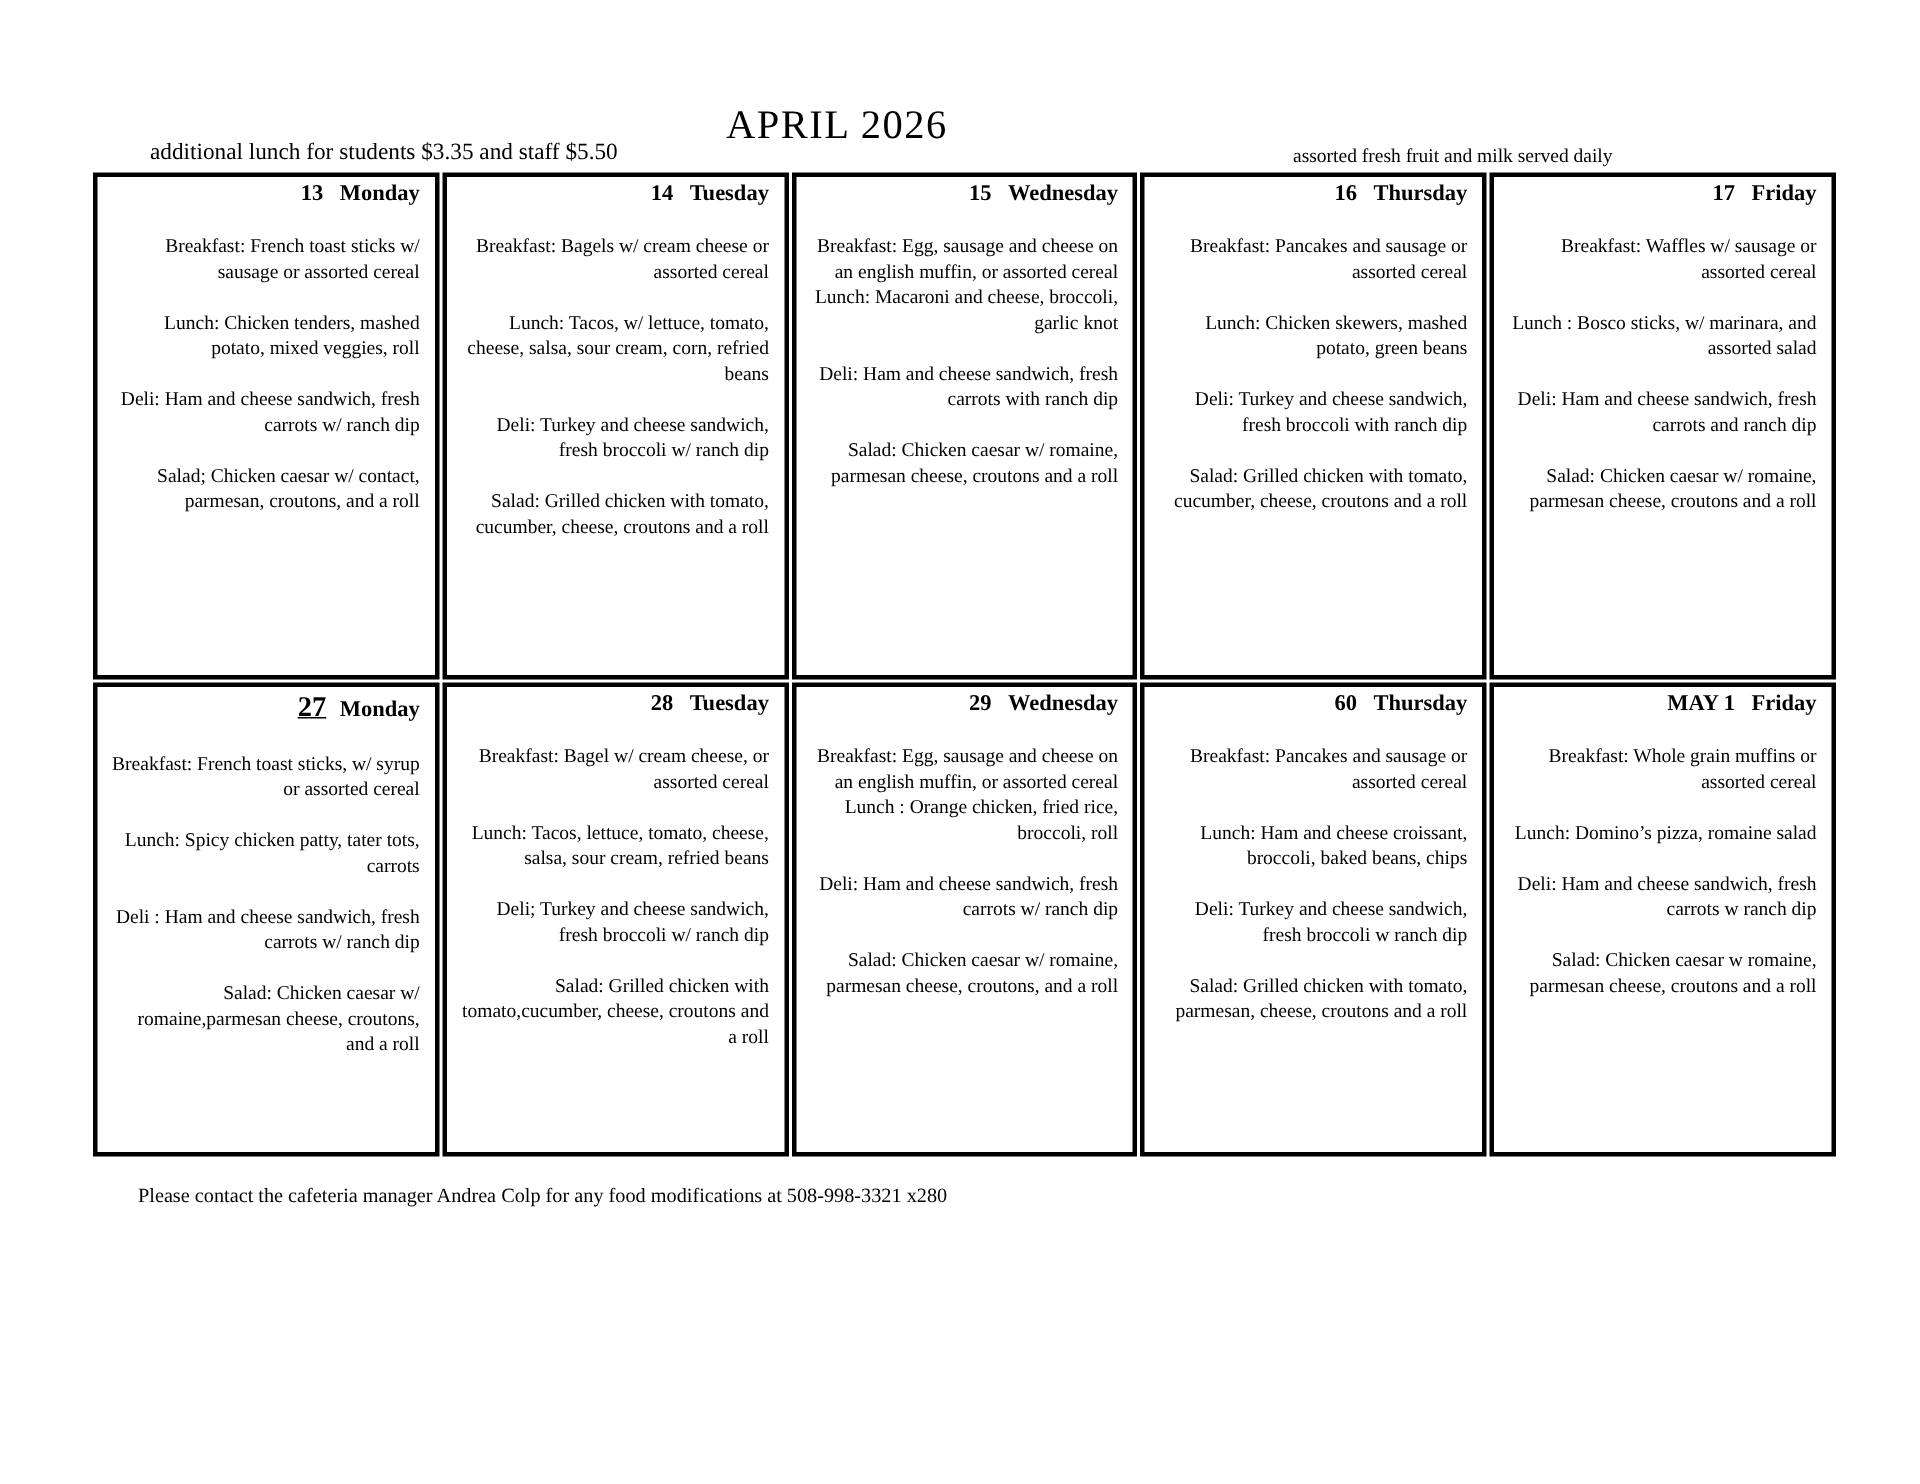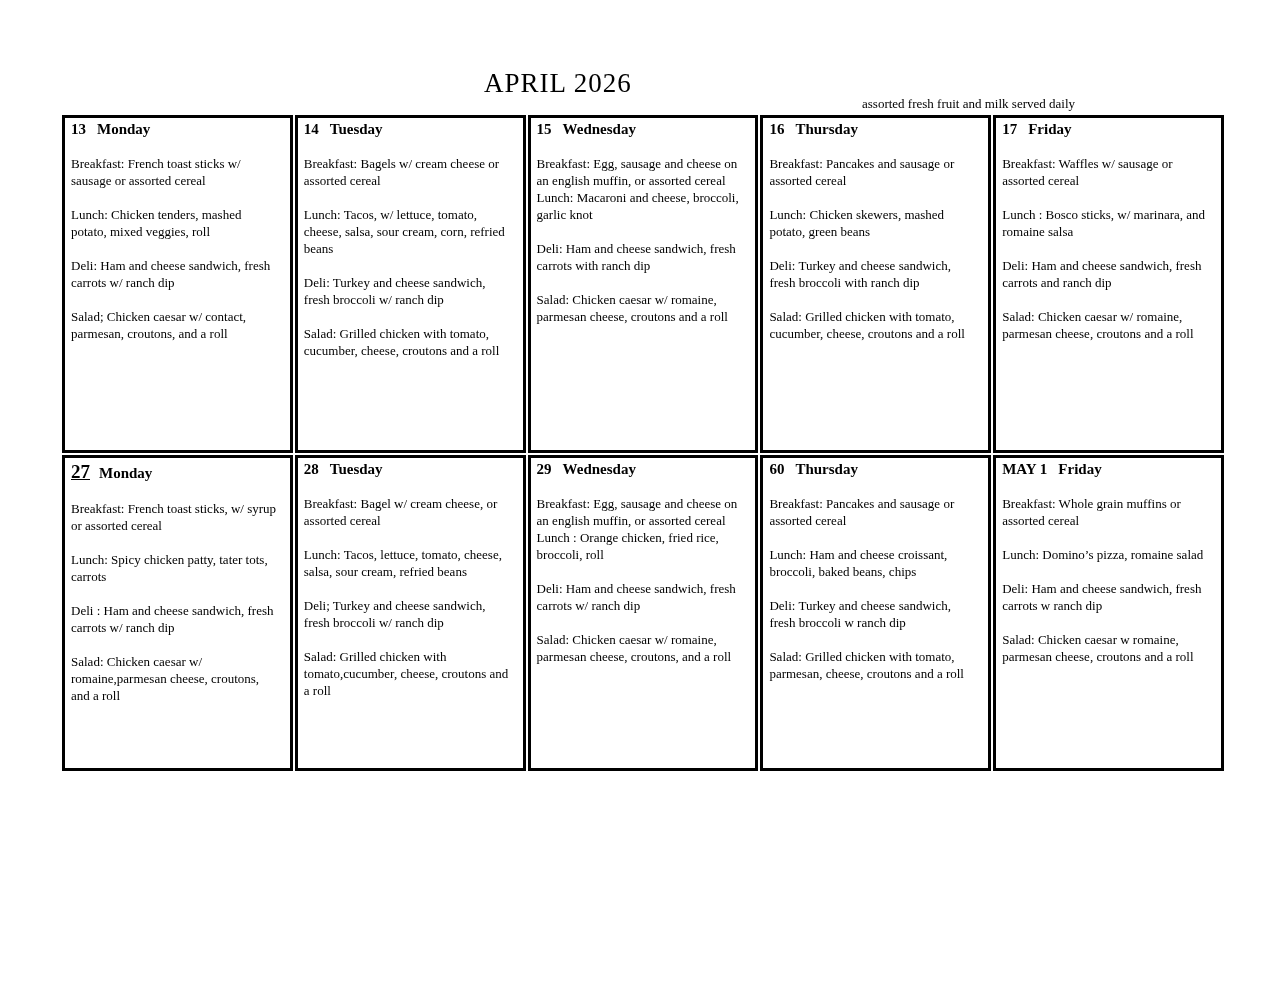--- a/index.html
+++ b/index.html
@@ -39,20 +39,21 @@
     white-space: nowrap;
   }
   table.calendar {
     position: absolute;
     left: 60px;
     top: 113px;
     width: 1166px;
     border-collapse: separate;
     border-spacing: 2px;
     table-layout: fixed;
+    text-align: right;
   }
   table.calendar td {
     width: 20%;
     border: 3px solid #000000;
     vertical-align: top;
     padding: 3px 10px 4px 6px;
     background: #ffffff;
   }
   tr.week-1 td { height: 325px; }
   tr.week-2 td { height: 303px; }
@@ -75,20 +76,21 @@
     top: 789px;
     font-size: 13.5px;
     white-space: nowrap;
   }
 </style>
 </head>
 <body>
 
 <div class="page">
 
+  <span class="price-note">additional lunch for students $3.35 and staff $5.50</span>
   <span class="month-title">APRIL  2026</span>
   <span class="daily-note">assorted fresh fruit and milk served daily</span>
 
   <table class="calendar">
     <tbody>
         <tr class="week-1">
       <td>
         <div class="day-header">
           <span class="date">13</span><span class="weekday">Monday</span>
         </div>
@@ -122,21 +124,21 @@
         <p class="meal">Breakfast: Pancakes and sausage or assorted cereal</p>
         <p class="meal">Lunch: Chicken skewers, mashed potato, green beans</p>
         <p class="meal">Deli: Turkey and cheese sandwich, fresh broccoli with ranch dip</p>
         <p class="meal">Salad: Grilled chicken with tomato, cucumber, cheese, croutons and a roll</p>
       </td>
       <td>
         <div class="day-header">
           <span class="date">17</span><span class="weekday">Friday</span>
         </div>
         <p class="meal">Breakfast:  Waffles w/ sausage or assorted cereal</p>
-        <p class="meal">Lunch : Bosco sticks, w/ marinara, and romaine salsa</p>
+        <p class="meal">Lunch : Bosco sticks, w/ marinara, and assorted salad</p>
         <p class="meal">Deli: Ham and cheese sandwich, fresh carrots and ranch dip</p>
         <p class="meal">Salad: Chicken caesar w/ romaine, parmesan cheese, croutons and a roll</p>
       </td>
     </tr>
     <tr class="week-2">
       <td>
         <div class="day-header">
           <span class="date date-lg">27</span><span class="weekday">Monday</span>
         </div>
         <p class="meal">Breakfast: French toast sticks, w/ syrup or assorted cereal</p>
@@ -177,14 +179,15 @@
         </div>
         <p class="meal">Breakfast: Whole grain muffins or assorted cereal</p>
         <p class="meal">Lunch: Domino’s pizza, romaine salad</p>
         <p class="meal">Deli: Ham and cheese sandwich, fresh carrots w ranch dip</p>
         <p class="meal">Salad: Chicken caesar w romaine, parmesan cheese, croutons and a roll</p>
       </td>
     </tr>
   </tbody>
     </table>
 
+  <div class="footer-note">Please contact the cafeteria manager Andrea Colp for any food modifications at 508-998-3321 x280</div>
 
 </div>
 
 </body></html>

